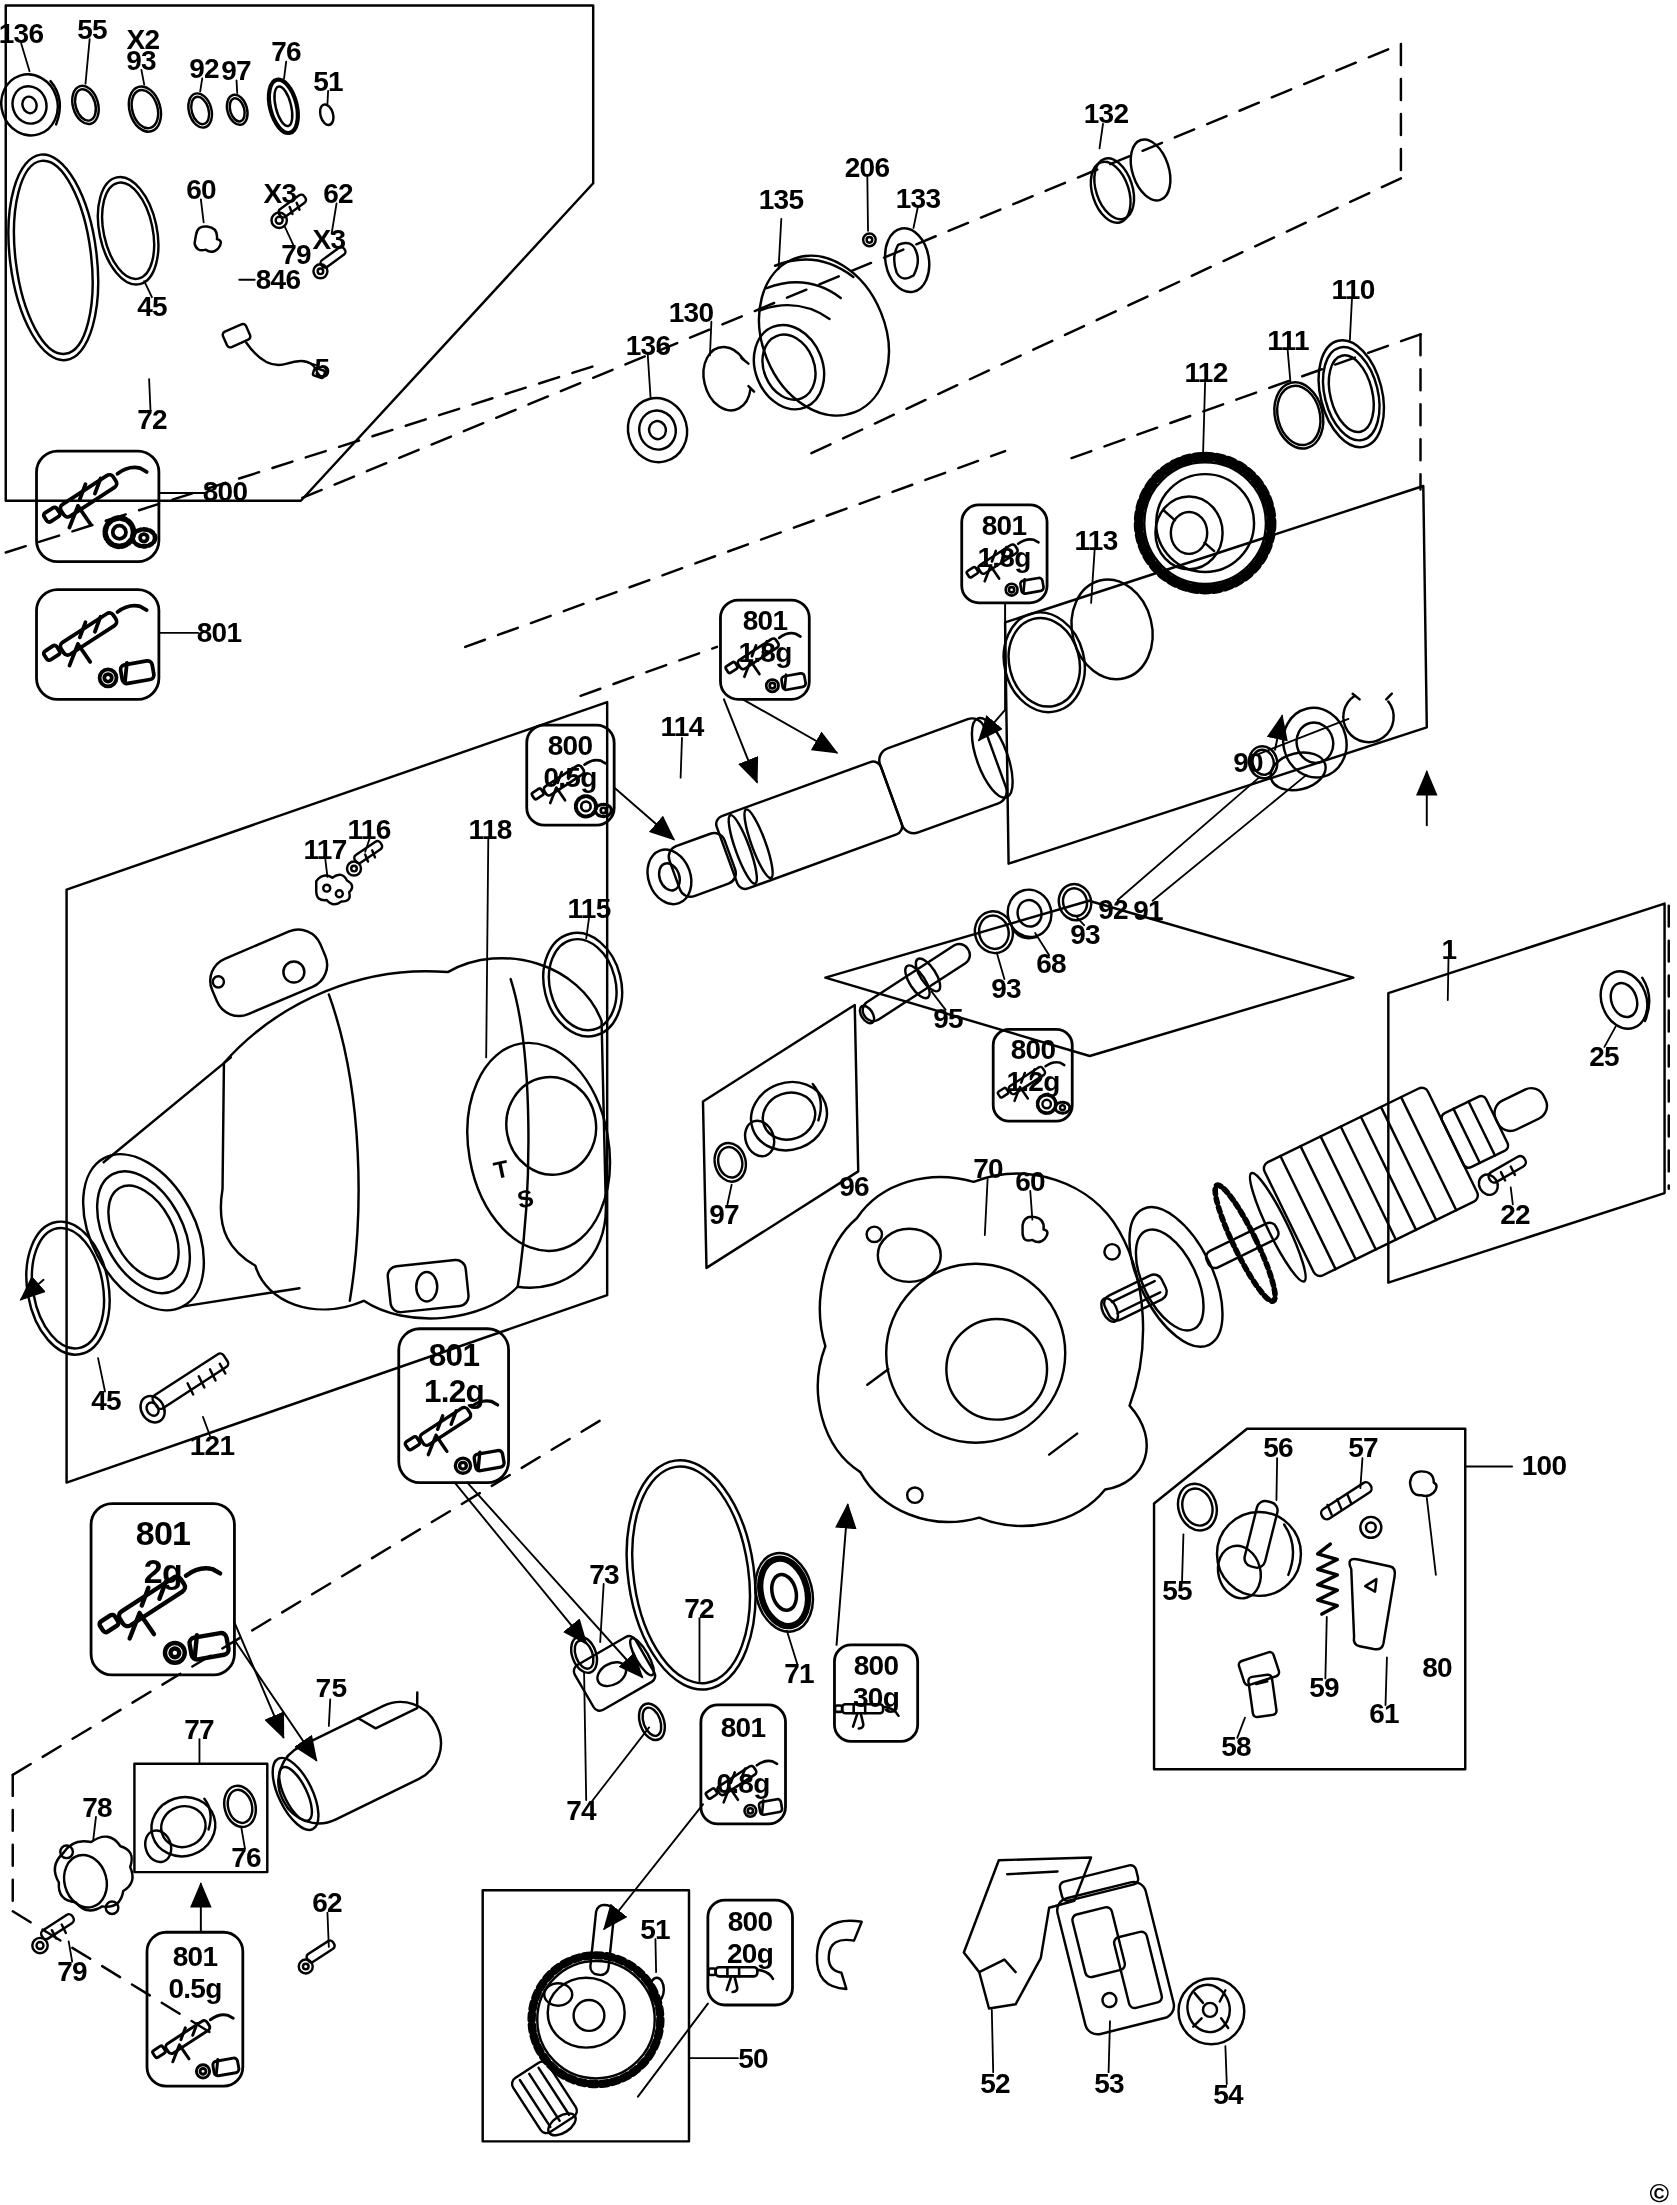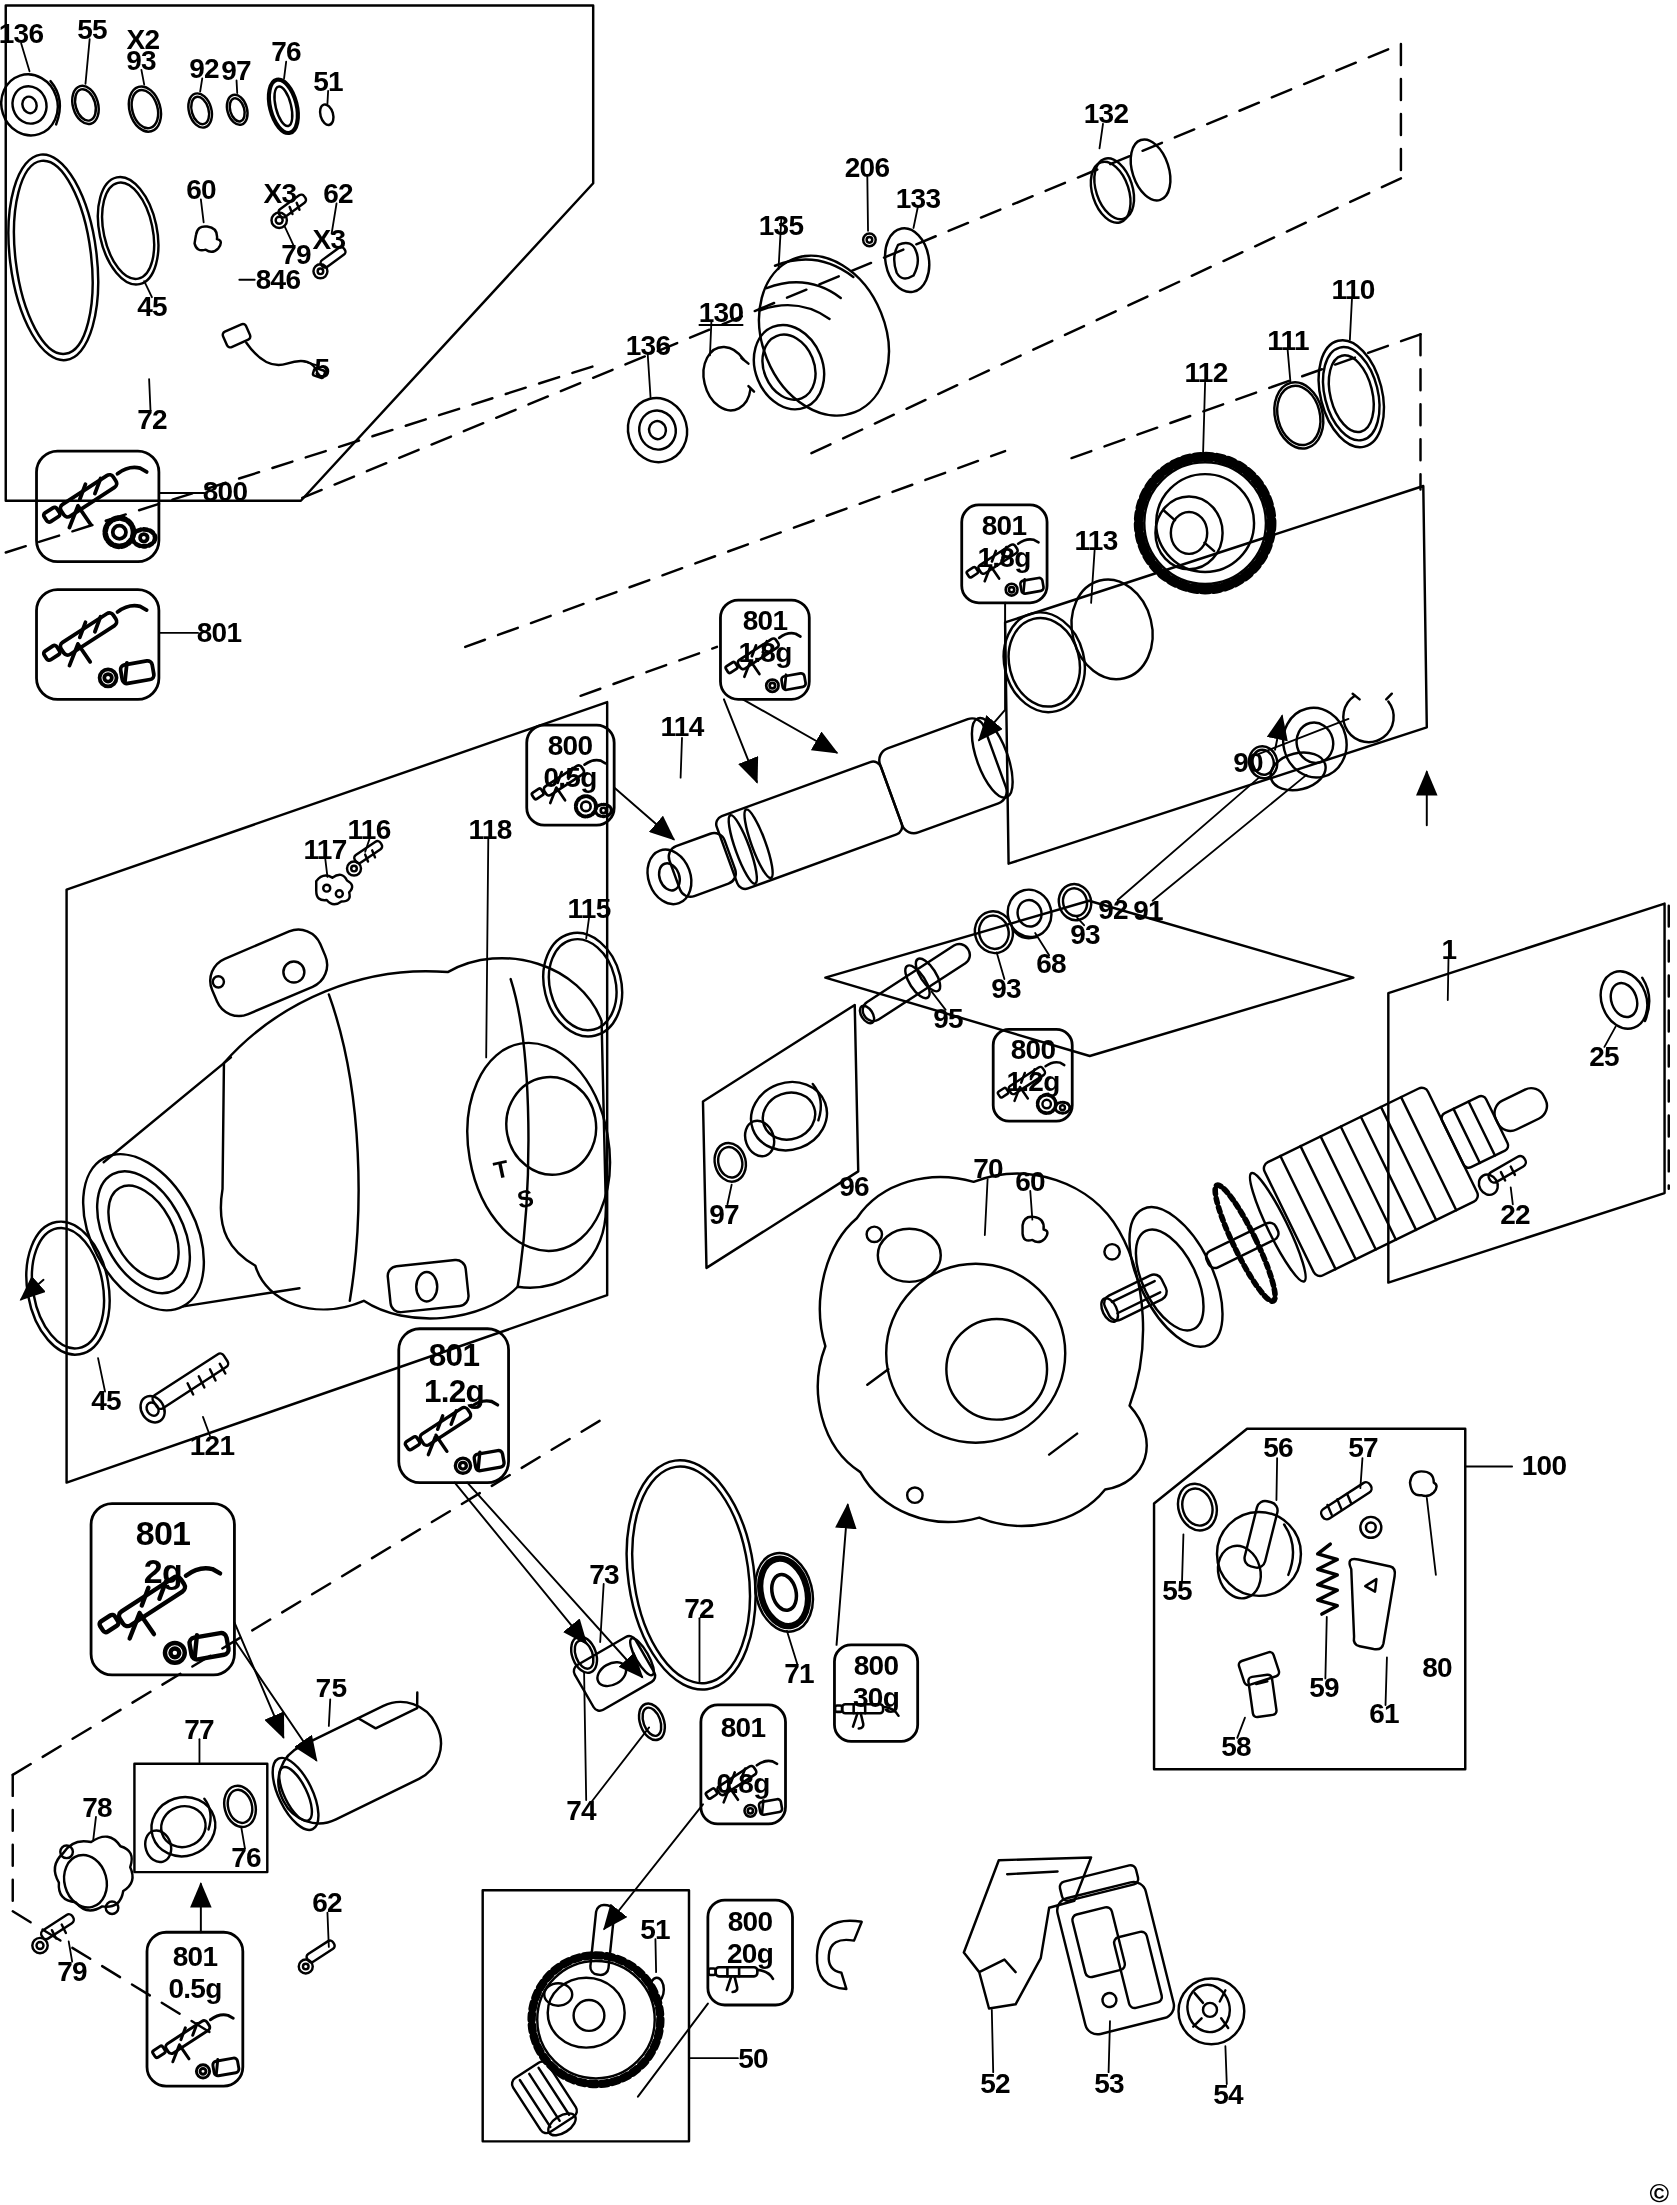--- a/index.html
+++ b/index.html
@@ -598,25 +598,25 @@
       <div class="lbl" style="left: 280px; top: 194px;">X3</div>
       <div class="lbl" style="left: 296px; top: 255px;">79</div>
       <div class="lbl" style="left: 338px; top: 194px;">62</div>
       <div class="lbl" style="left: 329px; top: 240px;">X3</div>
       <div class="lbl" style="left: 152px; top: 307px;">45</div>
       <div class="lbl" style="left: 152px; top: 420px;">72</div>
       <div class="lbl" style="left: 322px; top: 369px;">5</div>
       <div class="lbl" style="left: 225px; top: 492px;">800</div>
       <div class="lbl" style="left: 219px; top: 633px;">801</div>
       <div class="lbl" style="left: 278px; top: 280px;">846</div>
-      <div class="lbl" style="left: 781px; top: 226px;">135</div>
+      <div class="lbl" style="left: 781px; top: 200px;">135</div>
       <div class="lbl" style="left: 867px; top: 168px;">206</div>
       <div class="lbl" style="left: 918px; top: 199px;">133</div>
       <div class="lbl" style="left: 1106px; top: 114px;">132</div>
-      <div class="lbl" style="left: 721px; top: 313px; text-decoration: underline;">130</div>
+      <div class="lbl" style="left: 691px; top: 313px;">130</div>
       <div class="lbl" style="left: 648px; top: 346px;">136</div>
       <div class="lbl" style="left: 1353px; top: 290px;">110</div>
       <div class="lbl" style="left: 1288px; top: 341px;">111</div>
       <div class="lbl" style="left: 1206px; top: 373px;">112</div>
       <div class="lbl" style="left: 1096px; top: 541px;">113</div>
       <div class="lbl" style="left: 1248px; top: 763px;">90</div>
       <div class="lbl" style="left: 1148px; top: 911px;">91</div>
       <div class="lbl" style="left: 1113px; top: 910px;">92</div>
       <div class="lbl" style="left: 1085px; top: 935px;">93</div>
       <div class="lbl" style="left: 1051px; top: 964px;">68</div>

